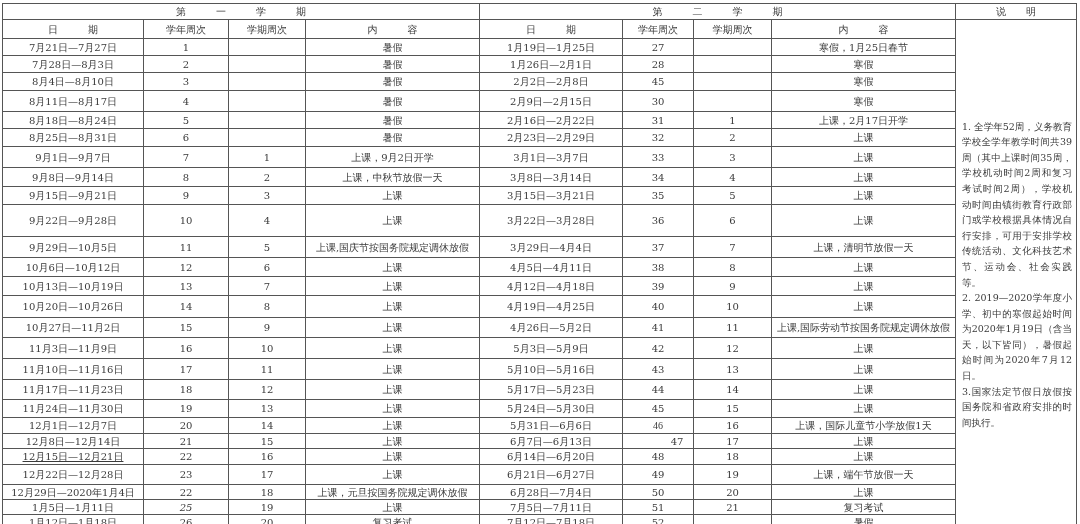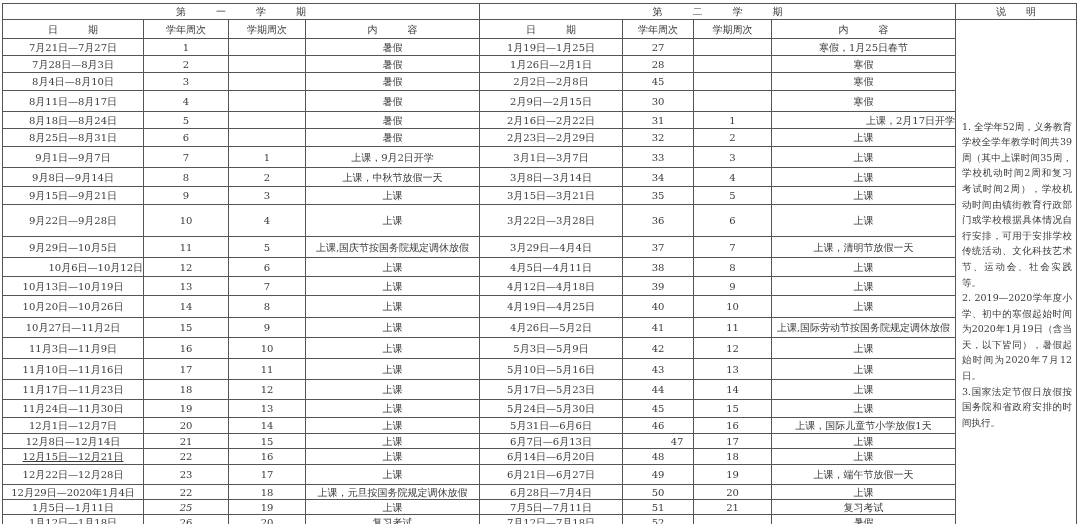--- a/index.html
+++ b/index.html
@@ -88,21 +88,21 @@
         <td style="height: 20px;">寒假</td>
       </tr>
       <tr style="height: 17px;">
         <td style="height: 16px;">8月18日—8月24日</td>
         <td style="height: 16px;">5</td>
         <td style="height: 16px;"></td>
         <td style="height: 16px;">暑假</td>
         <td style="height: 16px;">2月16日—2月22日</td>
         <td style="height: 16px;">31</td>
         <td style="height: 16px;">1</td>
-        <td style="height: 16px; text-align: right;">上课，2月17日开学</td>
+        <td style="height: 16px;">上课，2月17日开学</td>
       </tr>
       <tr style="height: 18px;">
         <td style="height: 17px;">8月25日—8月31日</td>
         <td style="height: 17px;">6</td>
         <td style="height: 17px;"></td>
         <td style="height: 17px;">暑假</td>
         <td style="height: 17px;">2月23日—2月29日</td>
         <td style="height: 17px; margin-top: 9px;">32</td>
         <td style="height: 17px;">2</td>
         <td style="height: 17px;">上课</td>
@@ -151,21 +151,21 @@
         <td style="height: 20px;">9月29日—10月5日</td>
         <td style="height: 20px;">11</td>
         <td style="height: 20px;">5</td>
         <td style="height: 20px;">上课,国庆节按国务院规定调休放假</td>
         <td style="height: 20px;">3月29日—4月4日</td>
         <td style="height: 20px;">37</td>
         <td style="height: 20px;">7</td>
         <td style="height: 20px;">上课，清明节放假一天</td>
       </tr>
       <tr style="height: 19px;">
-        <td style="height: 18px; text-align: right;">10月6日—10月12日</td>
+        <td style="height: 18px;">10月6日—10月12日</td>
         <td style="height: 18px;">12</td>
         <td style="height: 18px;">6</td>
         <td style="height: 18px;">上课</td>
         <td style="height: 18px;">4月5日—4月11日</td>
         <td style="height: 18px; margin-top: 36px;">38</td>
         <td style="height: 18px;">8</td>
         <td style="height: 18px;">上课</td>
       </tr>
       <tr style="height: 19px;">
         <td style="height: 18px;">10月13日—10月19日</td>
@@ -236,21 +236,21 @@
         <td style="height: 17px;">45</td>
         <td style="height: 17px;">15</td>
         <td style="height: 17px;">上课</td>
       </tr>
       <tr style="height: 16px;">
         <td style="height: 15px;">12月1日—12月7日</td>
         <td style="height: 15px;">20</td>
         <td style="height: 15px;">14</td>
         <td style="height: 15px;">上课</td>
         <td style="height: 15px;">5月31日—6月6日</td>
-        <td style="height: 15px;">46</td>
+        <td style="height: 15px; font-family: Liberation Serif, serif;">46</td>
         <td style="height: 15px;">16</td>
         <td style="height: 15px;">上课，国际儿童节小学放假1天</td>
       </tr>
       <tr style="height: 15px;">
         <td style="height: 14px;">12月8日—12月14日</td>
         <td style="height: 14px;">21</td>
         <td style="height: 14px;">15</td>
         <td style="height: 14px;">上课</td>
         <td style="height: 14px;">6月7日—6月13日</td>
         <td style="height: 14px; padding-left: 38px;">47</td>

